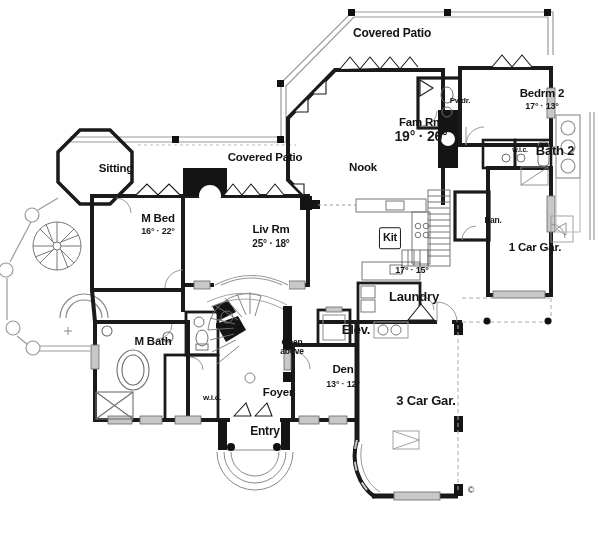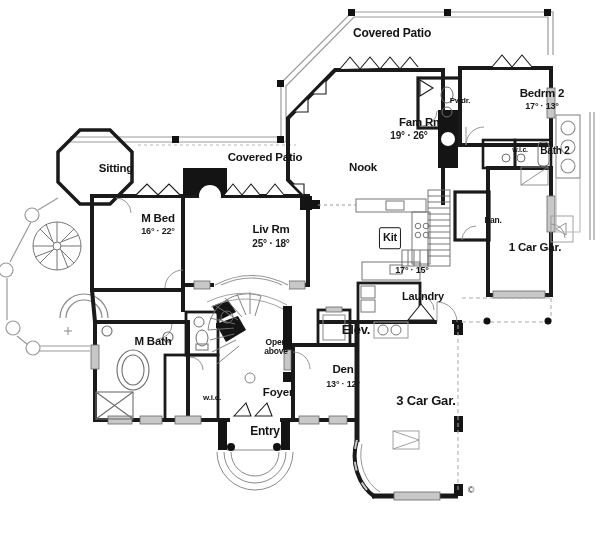--- a/index.html
+++ b/index.html
@@ -266,39 +266,39 @@
   </g>
 
   <path d="M318,205 H356" stroke="#999" stroke-dasharray="3,3" fill="none"></path>
 </svg>
 
 <div class="lbl" style="left:370px;top:33px;font-size:12px">Covered Patio</div>
 <div class="lbl" style="left:438px;top:101px;font-size:8px">Pwdr.</div>
 <div class="lbl" style="left:520px;top:93px;font-size:11.5px">Bedrm 2</div>
 <div class="lbl dim" style="left:520px;top:107px;font-size:9px">17° · 13°</div>
 <div class="lbl" style="left:399px;top:122px;font-size:11.5px">Fam Rm</div>
-<div class="lbl dim" style="left:387px;top:136px;font-size:10px">19° · 26°</div>
+<div class="lbl dim" style="left:399px;top:136px;font-size:14px">19° · 26°</div>
 <div class="lbl" style="left:341px;top:167px;font-size:11.5px">Nook</div>
 <div class="lbl" style="left:94px;top:168px;font-size:11.5px">Sitting</div>
 <div class="lbl" style="left:243px;top:157px;font-size:11.5px">Covered Patio</div>
 <div class="lbl" style="left:136px;top:218px;font-size:11.5px">M Bed</div>
 <div class="lbl dim" style="left:136px;top:232px;font-size:9px">16° · 22°</div>
 <div class="lbl" style="left:249px;top:229px;font-size:11.5px">Liv Rm</div>
 <div class="lbl dim" style="left:249px;top:244px;font-size:10px">25° · 18°</div>
 <div class="lbl boxed" style="left:390px;top:238px;font-size:11px">Kit</div>
 <div class="lbl dim" style="left:390px;top:271px;font-size:9px">17° · 15°</div>
 <div class="lbl" style="left:471px;top:220px;font-size:8.5px">Pan.</div>
 <div class="lbl" style="left:513px;top:247px;font-size:11.5px">1 Car Gar.</div>
 <div class="lbl" style="left:498px;top:150px;font-size:7px">w.i.c.</div>
-<div class="lbl" style="left:533px;top:151px;font-size:10px">Bath 2</div>
-<div class="lbl" style="left:401px;top:297px;font-size:11px">Laundry</div>
+<div class="lbl" style="left:533px;top:151px;font-size:13px">Bath 2</div>
+<div class="lbl" style="left:392px;top:297px;font-size:13px">Laundry</div>
 <div class="lbl" style="left:334px;top:330px;font-size:13px">Elev.</div>
 <div class="lbl" style="left:131px;top:341px;font-size:11.5px">M Bath</div>
 <div class="lbl" style="left:203px;top:326px;font-size:7.5px">Pwdr.</div>
-<div class="lbl pre" style="left:254px;top:347px;font-size:8.5px">Open
+<div class="lbl pre" style="left:270px;top:347px;font-size:8.5px">Open
 above</div>
 <div class="lbl" style="left:190px;top:398px;font-size:8px">w.i.c.</div>
 <div class="lbl" style="left:256px;top:392px;font-size:11.5px">Foyer</div>
 <div class="lbl" style="left:321px;top:369px;font-size:11.5px">Den</div>
 <div class="lbl dim" style="left:321px;top:385px;font-size:9px">13° · 12°</div>
 <div class="lbl" style="left:243px;top:431px;font-size:12px">Entry</div>
 <div class="lbl" style="left:404px;top:401px;font-size:13px">3 Car Gar.</div>
 <div class="lbl" style="left:449px;top:491px;font-size:9px;font-weight:400">©</div>
 
 </div>

